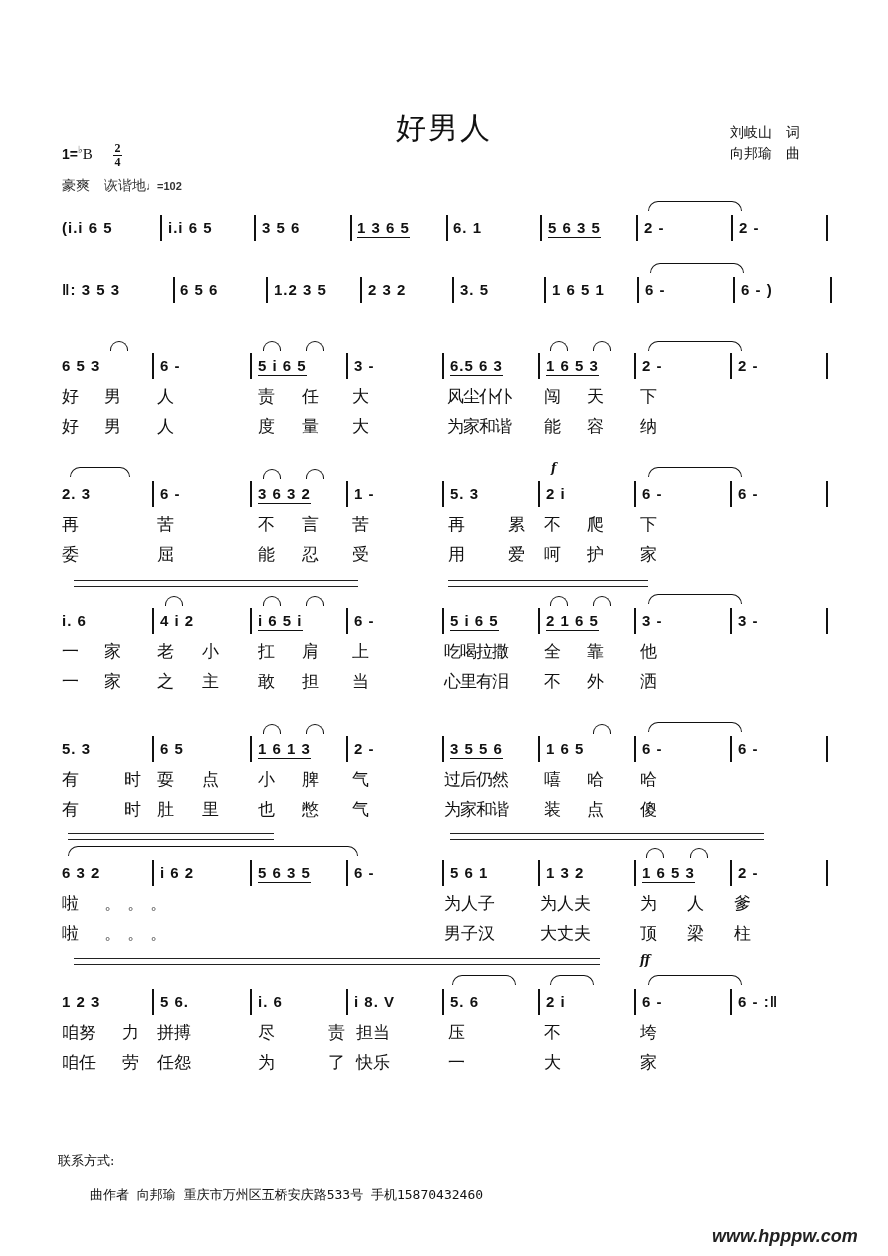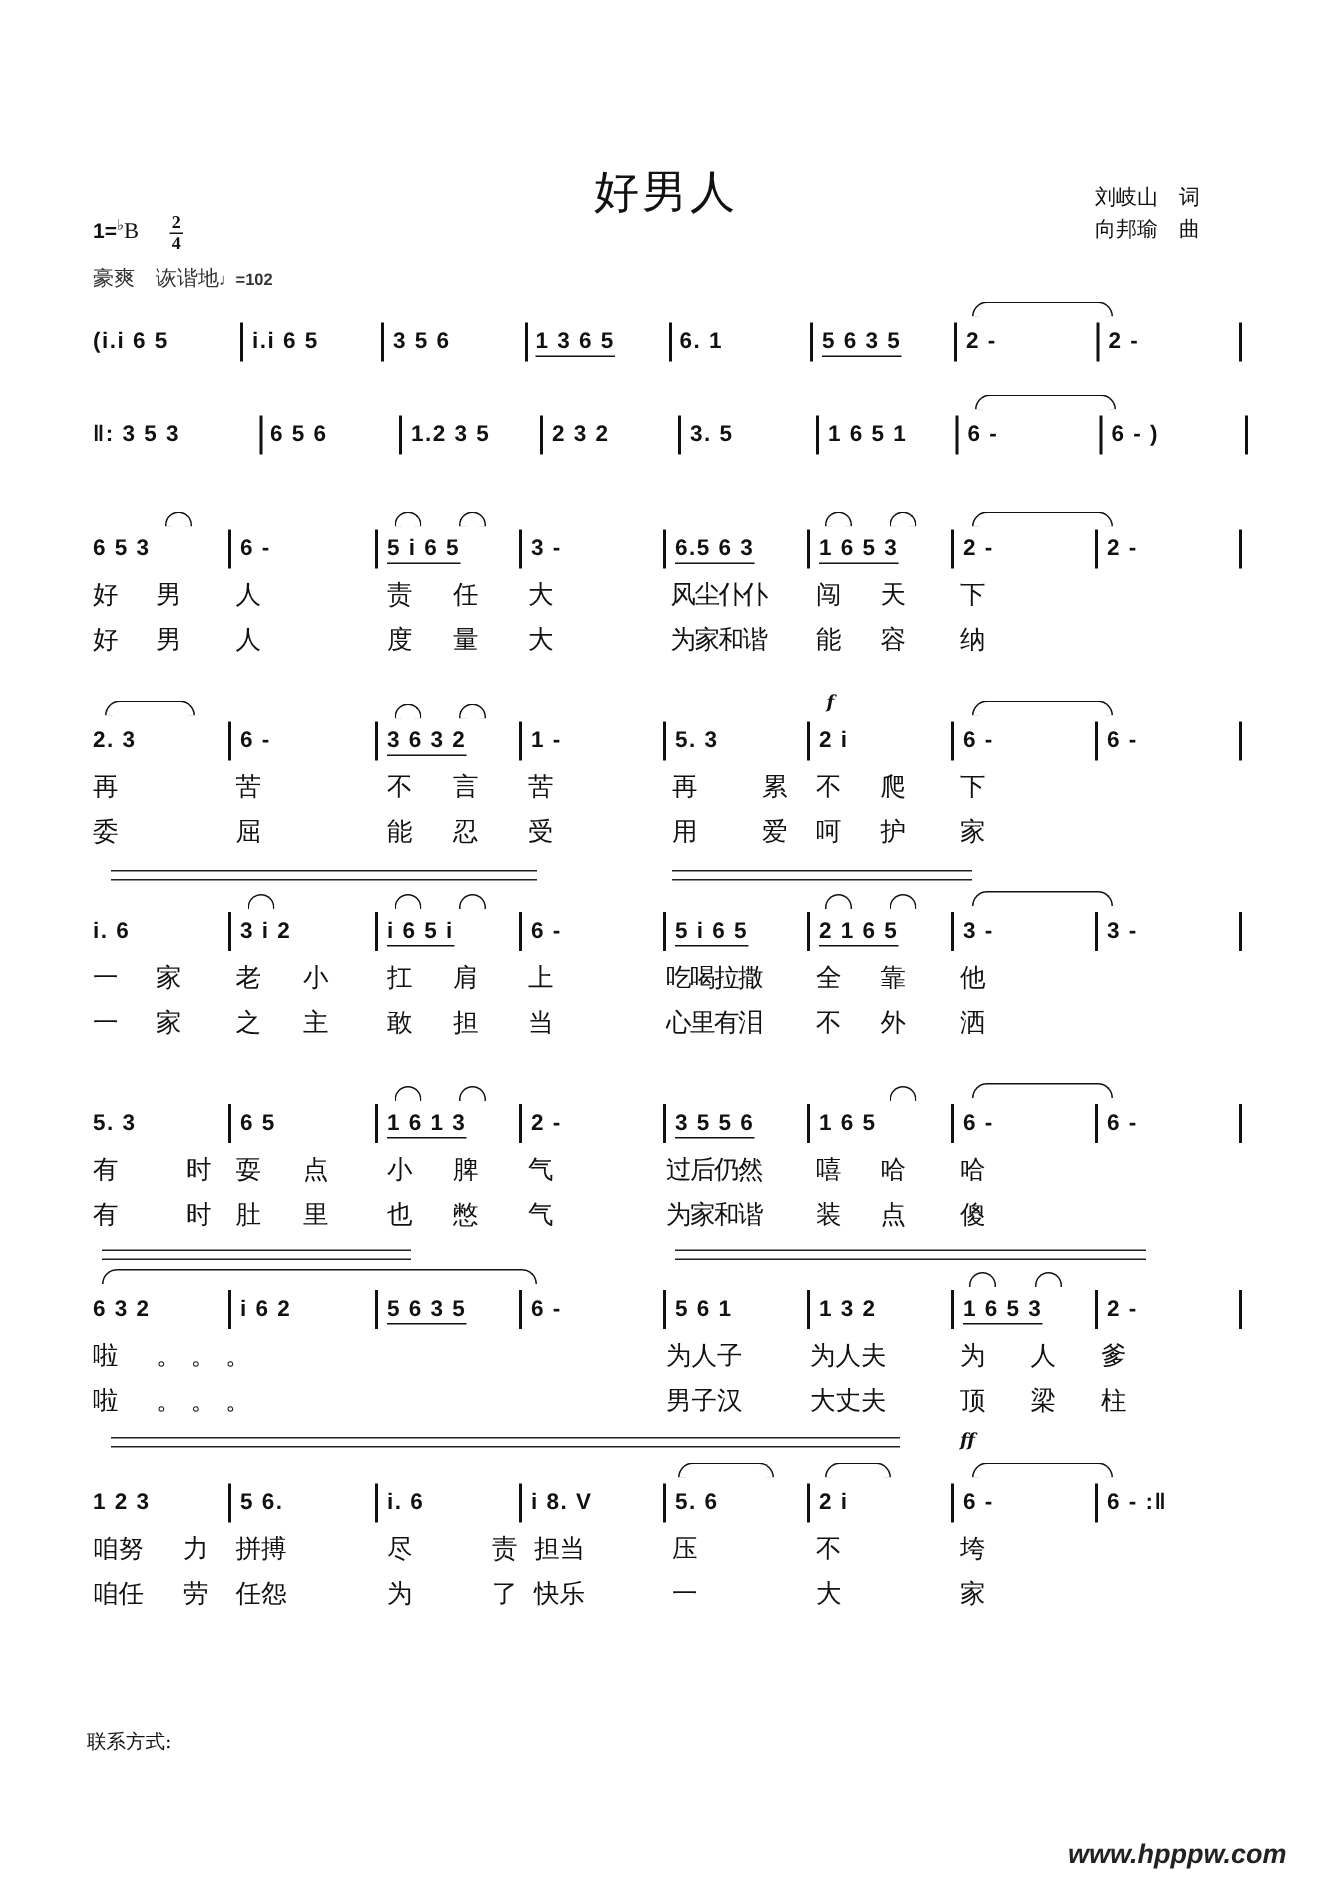--- a/index.html
+++ b/index.html
@@ -197,21 +197,21 @@
   <div class="hair" style="left:448px;top:93px;width:200px">
       <i style="top:2px"></i>
       <i style="top:8px"></i>
     </div>
 </div>
 
 <div class="row" style="top:612px">
   <div class="notes">
     <span class="n" style="left:62px">i.  6</span>
     <div class="bar-line" style="left:152px"></div>
-    <span class="n" style="left:160px">3 i 2</span>
+    <span class="n" style="left:160px">4 i 2</span>
     <div class="bar-line" style="left:250px"></div>
     <span class="n u" style="left:258px">i 6 5 i</span>
     <div class="bar-line" style="left:346px"></div>
     <span class="n" style="left:354px">6 -</span>
     <div class="bar-line" style="left:442px"></div>
     <span class="n u" style="left:450px">5 i 6 5</span>
     <div class="bar-line" style="left:538px"></div>
     <span class="n u" style="left:546px">2 1 6 5</span>
     <div class="bar-line" style="left:634px"></div>
     <span class="n" style="left:642px">3 -</span>
@@ -399,14 +399,15 @@
     <span style="position:absolute;left:266px">了</span>
     <span style="position:absolute;left:294px">快乐</span>
     <span style="position:absolute;left:386px">一</span>
     <span style="position:absolute;left:482px">大</span>
     <span style="position:absolute;left:578px">家</span>
   </div>
 </div>
 
 <div class="abs footer" style="top:1152px">联系方式:</div>
 <div class="abs contact" style="top:1184px">
+  <div>曲作者 向邦瑜 重庆市万州区五桥安庆路533号 手机15870432460</div>
 </div>
 <div class="abs site">www.hpppw.com</div>
 
 </body></html>

